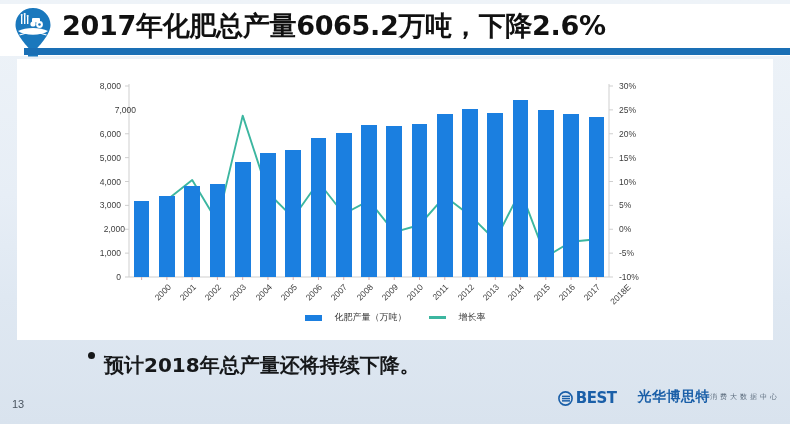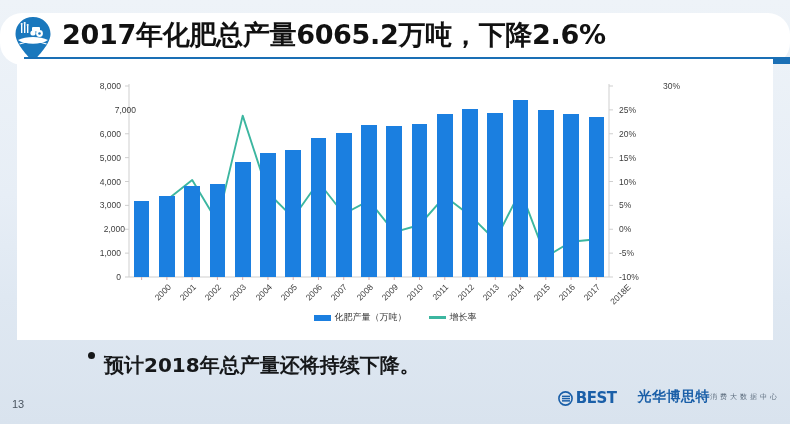--- a/index.html
+++ b/index.html
@@ -9,23 +9,22 @@
     font-family:"Liberation Sans","DejaVu Sans",sans-serif;
     overflow:hidden;position:relative;
   }
   
   #slide{
     position:absolute;inset:0;
     background:linear-gradient(180deg,#eef3f8 0%,#e7eef6 46%,#dfe8f2 70%,#d9e3ee 100%);
   }
   
   #header{
-    position:absolute;left:0;top:13px;width:790px;height:52px;
+    position:absolute;left:0;top:4px;width:790px;height:52px;
     background:#ffffff;
-    border-radius:22px;
   }
   #header-rule{
     position:absolute;left:24px;top:44px;width:766px;height:7px;
     background:#1a6fb5;
   }
   #title{
     position:absolute;left:62px;top:4px;
     font-size:27px;font-weight:bold;color:#111111;
     letter-spacing:-0.3px;white-space:nowrap;
     font-family:"DejaVu Sans","Liberation Sans",sans-serif;
@@ -54,21 +53,21 @@
     white-space:nowrap;text-align:right;
     font-family:"Liberation Sans",sans-serif;
   }
   .bar{position:absolute;background:#1b7fe0;}
   
   #legend{
     position:absolute;left:0;top:252px;width:756px;
     display:flex;justify-content:center;align-items:center;gap:22px;
     font-size:9px;color:#333;
   }
-  .legend-item{display:flex;align-items:center;gap:4px;}
+  .legend-item{display:flex;align-items:center;gap:13px;}
   .legend-swatch-bar{width:17px;height:6px;background:#1b7fe0;display:block;}
   .legend-swatch-line{width:17px;height:2.5px;background:#3cb6a0;display:block;}
   
   #bullet-row{
     position:absolute;left:0;top:352px;width:790px;height:44px;
     display:flex;align-items:flex-start;
   }
   #bullet-dot{
     width:7px;height:7px;border-radius:50%;background:#16181a;
     margin-left:88px;margin-right:9px;flex:0 0 auto;
@@ -194,21 +193,21 @@
         </div>
       <div id="y-right-axis">
           <div class="axis-label y-right-label" style="top: 218px; left: 602px;">-10%</div>
           <div class="axis-label y-right-label" style="top: 194.125px; left: 602px;">-5%</div>
           <div class="axis-label y-right-label" style="top: 170.25px; left: 602px;">0%</div>
           <div class="axis-label y-right-label" style="top: 146.375px; left: 602px;">5%</div>
           <div class="axis-label y-right-label" style="top: 122.5px; left: 602px;">10%</div>
           <div class="axis-label y-right-label" style="top: 98.625px; left: 602px;">15%</div>
           <div class="axis-label y-right-label" style="top: 74.75px; left: 602px;">20%</div>
           <div class="axis-label y-right-label" style="top: 50.875px; left: 602px;">25%</div>
-          <div class="axis-label y-right-label" style="top: 27px; left: 602px; margin-left: 44px;">30%</div>
+          <div class="axis-label y-right-label" style="top: 27px; left: 602px;">30%</div>
         </div>
       <div id="x-axis">
           <div class="x-label" style="left: 129.632px; top: 223px;">2000</div>
           <div class="x-label" style="left: 154.895px; top: 223px;">2001</div>
           <div class="x-label" style="left: 180.158px; top: 223px;">2002</div>
           <div class="x-label" style="left: 205.421px; top: 223px;">2003</div>
           <div class="x-label" style="left: 230.684px; top: 223px;">2004</div>
           <div class="x-label" style="left: 255.947px; top: 223px;">2005</div>
           <div class="x-label" style="left: 281.211px; top: 223px;">2006</div>
           <div class="x-label" style="left: 306.474px; top: 223px;">2007</div>

